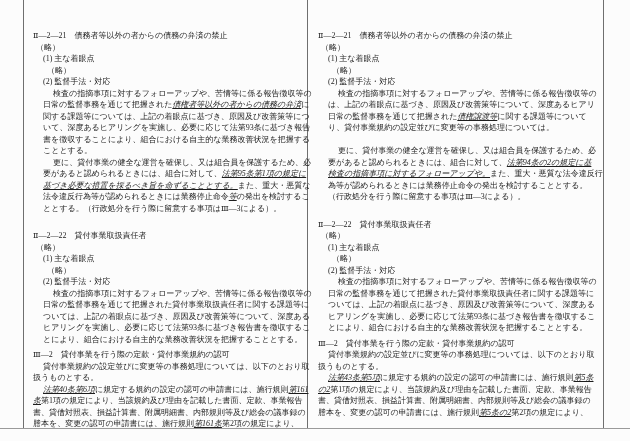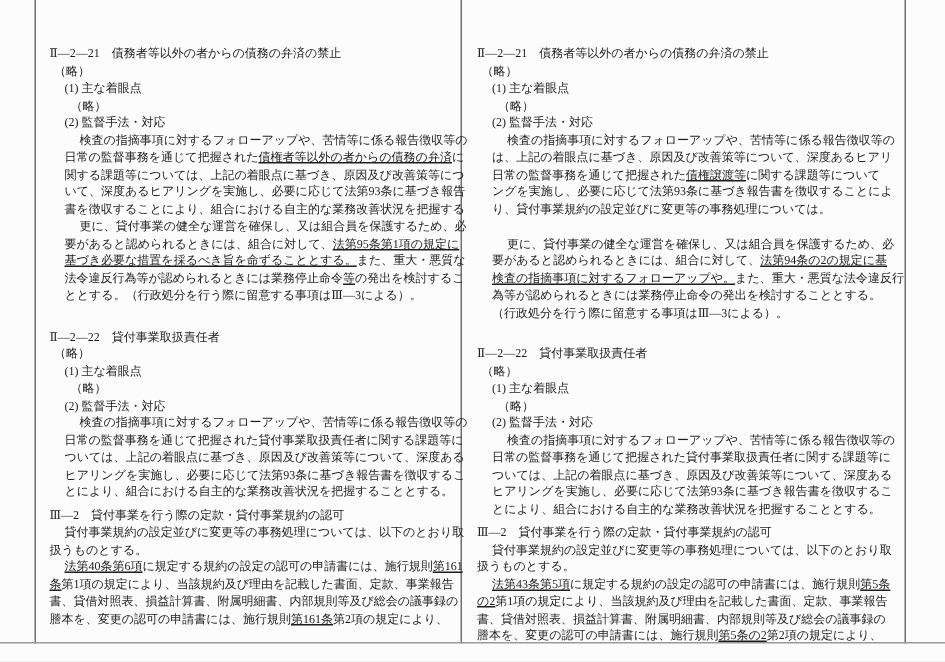--- a/index.html
+++ b/index.html
@@ -19,21 +19,21 @@
   .col{
     position:absolute;top:30px;
     font-size:8px;line-height:11.5px;
   }
   .col-left{left:33px;width:272px;}
   .col-right{left:318px;width:284px;}
   .section{}
   .gap1{margin-top:16px;}
   .gap2{margin-top:4px;}
   .tline{white-space:pre;height:11.5px;}
-  .u{text-decoration:underline;text-underline-offset:1px;}
+  .u{text-decoration:underline;text-underline-offset:1px;font-style:italic;}
 </style>
 </head>
 <body>
 
 <div class="page" style="background: rgb(252, 252, 252); color: rgb(29, 29, 29);">
   <div class="vline vline-left" style="background: rgb(111, 111, 111);"></div>
   <div class="vline vline-center" style="background: rgb(111, 111, 111);"></div>
   <div class="vline vline-right" style="background: rgb(111, 111, 111);"></div>
   <div class="hline-bottom"></div>
   <div class="col col-left" id="col-left">
@@ -41,20 +41,21 @@
         <div class="tline" style="padding-left: 0px;"><span>Ⅱ—2—21　債務者等以外の者からの債務の弁済の禁止</span></div>
         <div class="tline" style="padding-left: 3px;"><span>（略）</span></div>
         <div class="tline" style="padding-left: 10px;"><span>(1) 主な着眼点</span></div>
         <div class="tline" style="padding-left: 14px;"><span>（略）</span></div>
         <div class="tline" style="padding-left: 10px;"><span>(2) 監督手法・対応</span></div>
         <div class="tline" style="padding-left: 20px;"><span>検査の指摘事項に対するフォローアップや、苦情等に係る報告徴収等の</span></div>
         <div class="tline" style="padding-left: 10px;"><span>日常の監督事務を通じて把握された</span><span class="u">債権者等以外の者からの債務の弁済</span><span>に</span></div>
         <div class="tline" style="padding-left: 10px;"><span>関する課題等については、上記の着眼点に基づき、原因及び改善策等につ</span></div>
         <div class="tline" style="padding-left: 10px;"><span>いて、深度あるヒアリングを実施し、必要に応じて法第93条に基づき報告</span></div>
         <div class="tline" style="padding-left: 10px;"><span>書を徴収することにより、組合における自主的な業務改善状況を把握する</span></div>
+        <div class="tline" style="padding-left: 10px;"><span>こととする。</span></div>
         <div class="tline" style="padding-left: 20px;"><span>更に、貸付事業の健全な運営を確保し、又は組合員を保護するため、必</span></div>
         <div class="tline" style="padding-left: 10px;"><span>要があると認められるときには、組合に対して、</span><span class="u">法第95条第1項の規定に</span></div>
         <div class="tline" style="padding-left: 10px;"><span class="u">基づき必要な措置を採るべき旨を命ずることとする。</span><span>また、重大・悪質な</span></div>
         <div class="tline" style="padding-left: 10px;"><span>法令違反行為等が認められるときには業務停止命令</span><span class="u">等</span><span>の発出を検討するこ</span></div>
         <div class="tline" style="padding-left: 10px;"><span>ととする。（行政処分を行う際に留意する事項はⅢ—3による）。</span></div>
       </div>
       <div class="section gap1">
         <div class="tline" style="padding-left: 0px;"><span>Ⅱ—2—22　貸付事業取扱責任者</span></div>
         <div class="tline" style="padding-left: 3px;"><span>（略）</span></div>
         <div class="tline" style="padding-left: 10px;"><span>(1) 主な着眼点</span></div>
@@ -79,21 +80,20 @@
   <div class="col col-right" id="col-right">
       <div class="section">
         <div class="tline" style="padding-left: 0px;"><span>Ⅱ—2—21　債務者等以外の者からの債務の弁済の禁止</span></div>
         <div class="tline" style="padding-left: 3px;"><span>（略）</span></div>
         <div class="tline" style="padding-left: 10px;"><span>(1) 主な着眼点</span></div>
         <div class="tline" style="padding-left: 14px;"><span>（略）</span></div>
         <div class="tline" style="padding-left: 10px;"><span>(2) 監督手法・対応</span></div>
         <div class="tline" style="padding-left: 20px;"><span>検査の指摘事項に対するフォローアップや、苦情等に係る報告徴収等の</span></div>
         <div class="tline" style="padding-left: 10px;"><span>は、上記の着眼点に基づき、原因及び改善策等について、深度あるヒアリ</span></div>
         <div class="tline" style="padding-left: 10px;"><span>日常の監督事務を通じて把握された</span><span class="u">債権譲渡等</span><span>に関する課題等について</span></div>
-        <div class="tline" style="padding-left: 10px;"><span>ングを実施し、必要に応じて法第93条に基づき報告書を徴収することによ</span></div>
         <div class="tline" style="padding-left: 10px;"><span>り、貸付事業規約の設定並びに変更等の事務処理については。</span></div>
         <div class="tline" style="padding-left: 10px;">&nbsp;</div>
         <div class="tline" style="padding-left: 20px;"><span>更に、貸付事業の健全な運営を確保し、又は組合員を保護するため、必</span></div>
         <div class="tline" style="padding-left: 10px;"><span>要があると認められるときには、組合に対して、</span><span class="u">法第94条の2の規定に基</span></div>
         <div class="tline" style="padding-left: 10px;"><span class="u">検査の指摘事項に対するフォローアップや。</span><span>また、重大・悪質な法令違反行</span></div>
         <div class="tline" style="padding-left: 10px;"><span>為等が認められるときには業務停止命令の発出を検討することとする。</span></div>
         <div class="tline" style="padding-left: 10px;"><span>（行政処分を行う際に留意する事項はⅢ—3による）。</span></div>
       </div>
       <div class="section gap1">
         <div class="tline" style="padding-left: 0px;"><span>Ⅱ—2—22　貸付事業取扱責任者</span></div>

